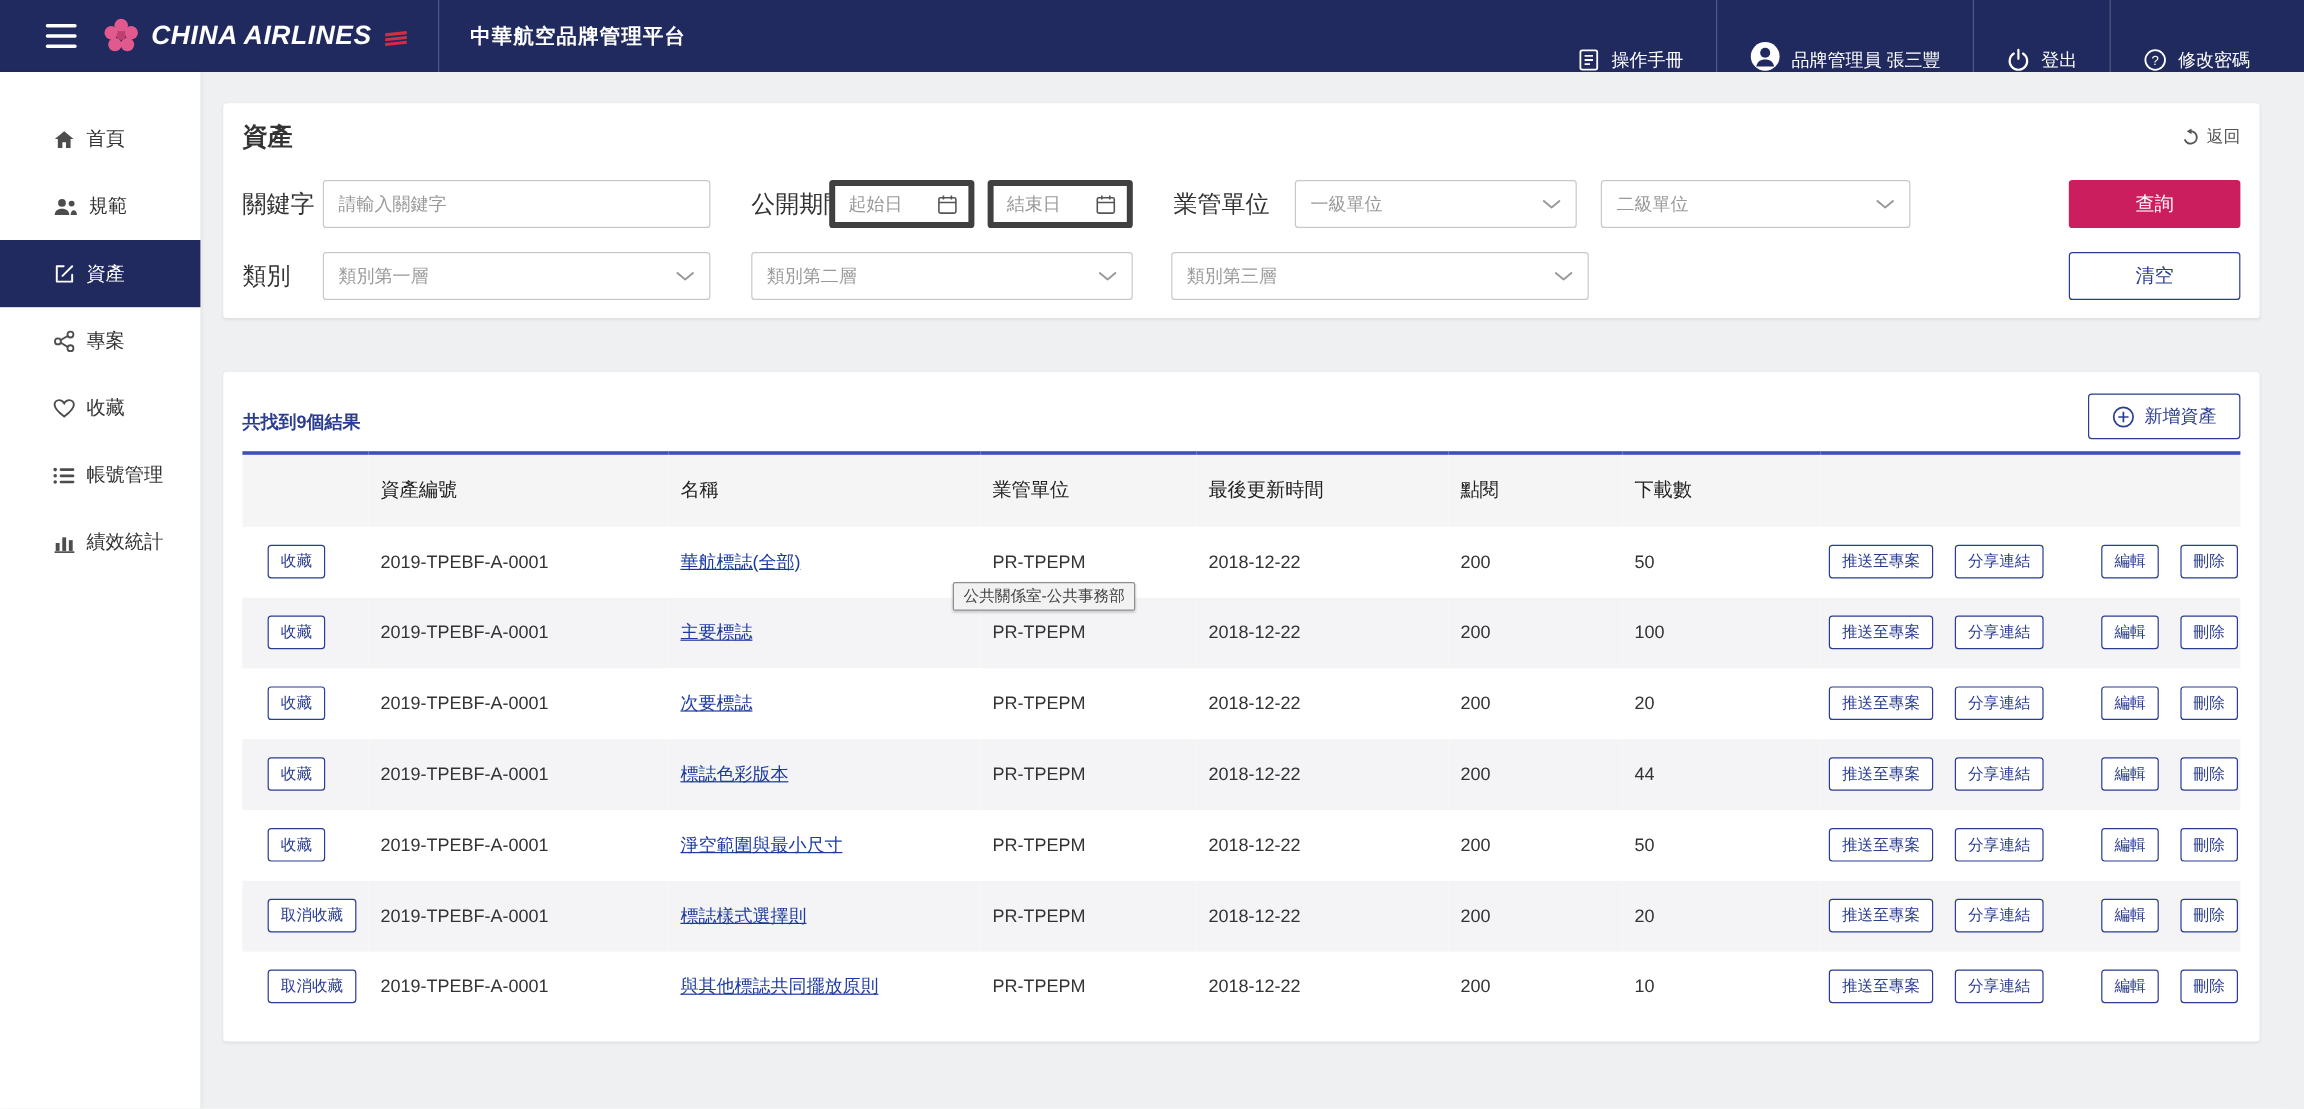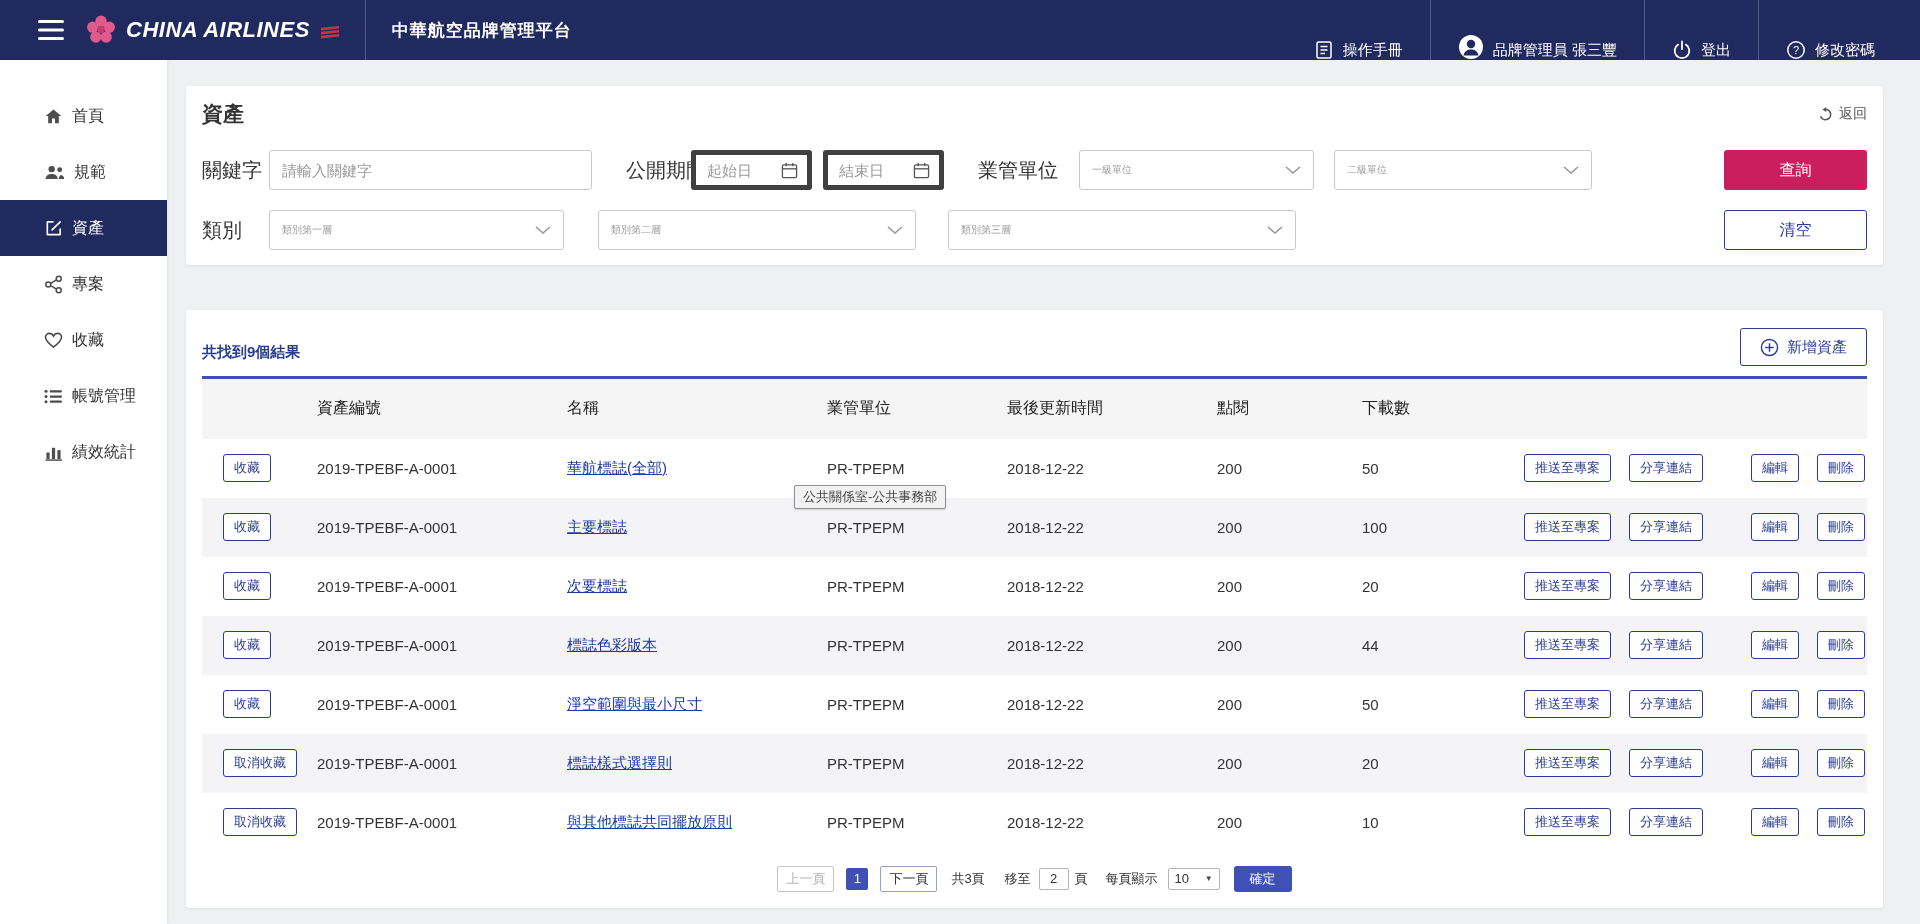--- a/index.html
+++ b/index.html
@@ -40,25 +40,25 @@
   .f-label { flex:none; font-size:20px; color:#333; white-space:nowrap; }
   .w1 { width:67px; }
   .w2 { width:65px; margin-left:34px; }
   .w3 { width:101px; margin-left:34px; }
   .text-input { width:323px; height:40px; border:1px solid #c9c9c9; border-radius:3px; padding:0 12px; font-size:15px; color:#333; font-family:inherit; }
   .text-input::placeholder { color:#999; }
   .date-field { width:121px; height:40px; border:5px solid #404040; border-radius:3px; display:flex; align-items:center; padding:0 9px 0 11px; cursor:pointer; background:#fff; }
   .date-field input { border:none; outline:none; width:100%; font-size:15px; font-family:inherit; color:#333; background:transparent; }
   .date-field input::placeholder { color:#999; }
   .date-field svg { flex:none; }
-  .sel { height:40px; border:1px solid #c9c9c9; border-radius:3px; display:flex; align-items:center; justify-content:space-between; padding:0 12px; font-size:10px; color:#999; cursor:pointer; background:#fff; }
+  .sel { height:40px; border:1px solid #c9c9c9; border-radius:3px; display:flex; align-items:center; justify-content:space-between; padding:0 12px; font-size:15px; color:#999; cursor:pointer; background:#fff; }
   .sel svg { flex:none; margin-left:8px; }
   .sel-u1 { width:235px; margin-left:0; }
   .sel-u2 { width:258px; margin-left:20px; }
-  .sel-c1 { width:295px;gap:26px; }
+  .sel-c1 { width:323px;gap:26px; }
   .sel-c2 { width:318px; margin-left:34px; }
   .sel-c3 { width:348px; margin-left:32px; }
   .btn-accent { margin-left:auto; width:143px; height:40px; background:var(--accent,#cb1e5f); color:#fff; border:none; border-radius:3px; font-size:16px; cursor:pointer; font-family:inherit; }
   .btn-clear { margin-left:auto; width:143px; height:40px; background:#fff; color:var(--blue,#2b3d91); border:1px solid var(--blue,#2b3d91); border-radius:3px; font-size:16px; cursor:pointer; font-family:inherit; }
 
   
   .results-card { padding:16px 16px 16px; }
   .results-head { display:flex; justify-content:space-between; align-items:flex-end; padding:2px 0 10px; }
   .summary { font-size:15px; font-weight:600; color:var(--blue,#2b3d91); padding-bottom:4px; }
   .btn-add { display:flex; align-items:center; gap:8px; height:38px; padding:0 19px; background:#fff; border:1px solid var(--blue,#2b3d91); color:var(--blue,#2b3d91); border-radius:3px; font-size:15px; cursor:pointer; font-family:inherit; }
@@ -496,32 +496,17 @@
         <button class="btn-sm">推送至專案</button>
         <button class="btn-sm">分享連結</button>
         <button class="btn-sm gap-lg">編輯</button>
         <button class="btn-sm">刪除</button>
       </div>
     </td>
   </tr>
 </tbody>
         </table>
 
-        <div class="pagination">
-          <button class="pg-btn pg-prev">上一頁</button>
-          <button class="pg-cur">1</button>
-          <button class="pg-btn pg-next">下一頁</button>
-          <span class="pg-total">共3頁</span>
-          <span class="pg-goto">移至</span>
-          <input class="pg-input" type="text" value="2" style="">
-          <span class="pg-page">頁</span>
-          <span class="pg-pplabel">每頁顯示</span>
-          <div class="mini-select">
-            <span>10</span>
-            <span class="caret">▼</span>
-          </div>
-          <button class="btn-confirm">確定</button>
-        </div>
       </section>
 
     </main>
   </div>
 </div>
 
 </body></html>

